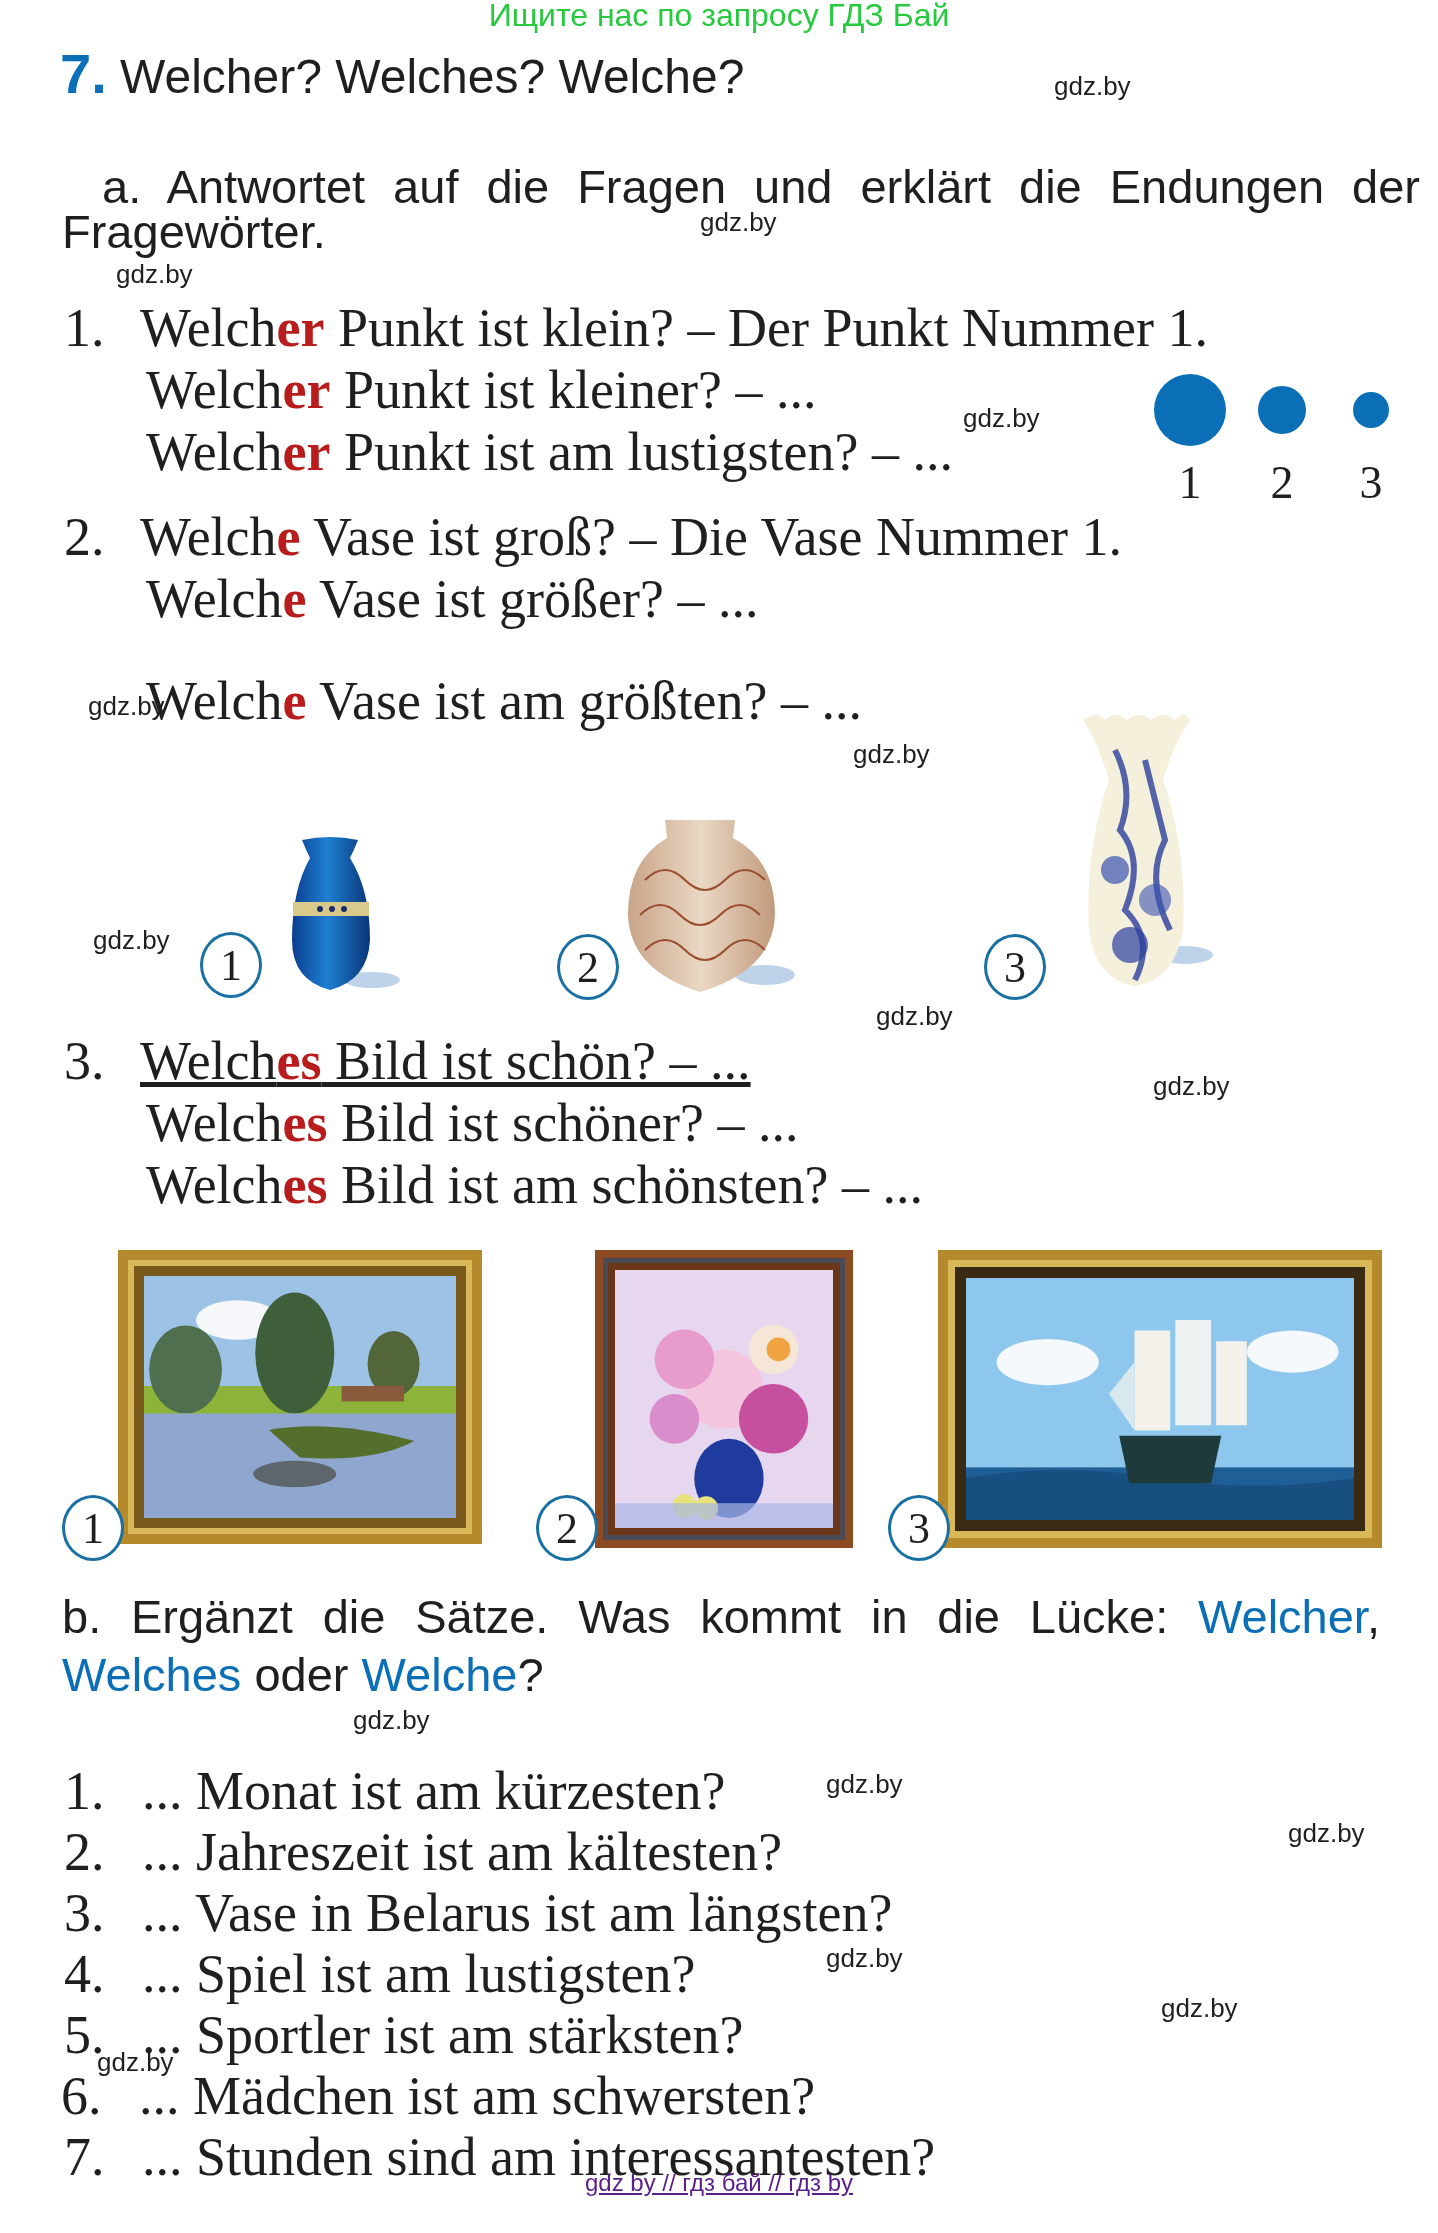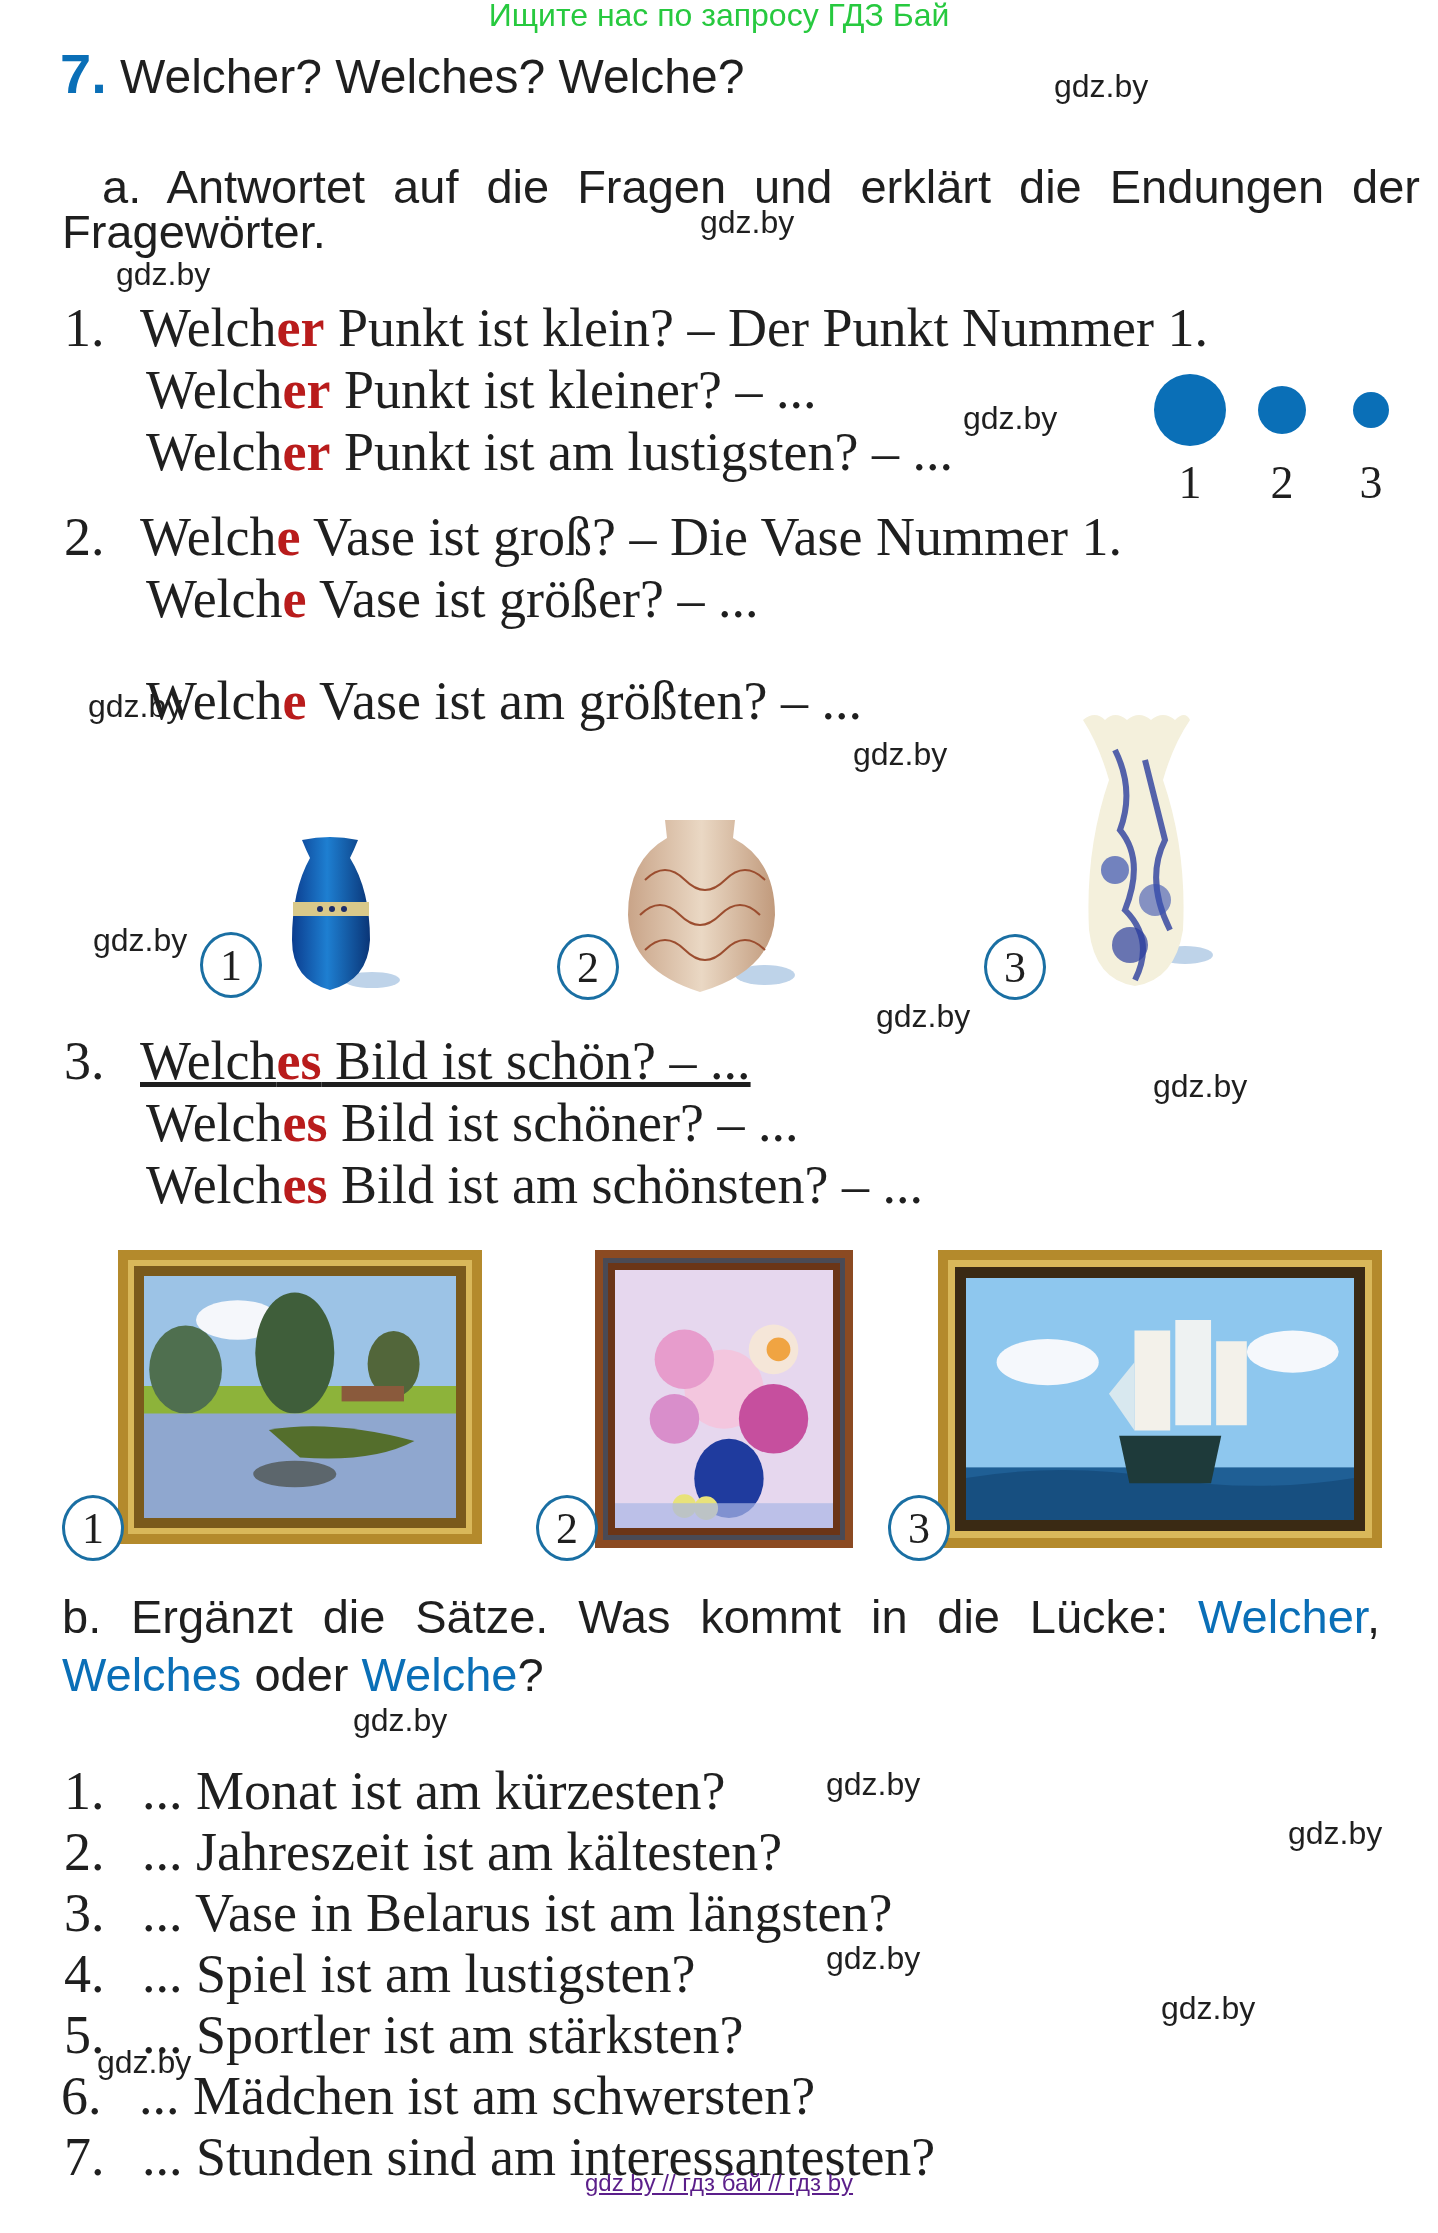--- a/index.html
+++ b/index.html
@@ -4,21 +4,21 @@
 <style>
   html, body { margin: 0; padding: 0; background: #ffffff; }
   body { width: 1438px; height: 2233px; position: relative; overflow: hidden; }
   .abs { position: absolute; white-space: nowrap; }
   .sans { font-family: "Liberation Sans", "DejaVu Sans", sans-serif; }
   .serif { font-family: "Liberation Serif", "DejaVu Serif", serif; }
   .top-banner { left: 0; width: 1438px; top: 0; text-align: center; font-size: 32px; color: #27c93f; line-height: 30px; }
   .ex-title { left: 60px; top: 46px; font-size: 48px; line-height: 56px; color: #1f1f1f; }
   .ex-num { color: #0a6fb7; font-weight: bold; font-size: 56px; }
   .task-head { font-size: 47px; line-height: 58px; color: #1f1f1f; }
-  .wm { font-size: 32px; color: #1f1f1f; line-height: 32px; }
+  .wm { font-size: 26px; color: #1f1f1f; line-height: 32px; }
   .line { font-size: 54px; line-height: 62px; color: #1f1f1f; }
   .hl { color: #b91c1c; font-weight: bold; }
   .blue { color: #0a6fb7; }
   .num { display: inline-block; }
   .dot { position: absolute; border-radius: 50%; background: #0a6fb7; }
   .dot-label { font-size: 46px; color: #1f1f1f; line-height: 50px; text-align: center; width: 40px; }
   .circle-num {
     position: absolute; width: 62px; height: 66px; border: 3px solid #1a6fa3; border-radius: 50%;
     display: flex; align-items: center; justify-content: center;
     font-family: "Liberation Serif", "DejaVu Serif", serif; font-size: 44px; color: #1f1f1f; background: #ffffff;

